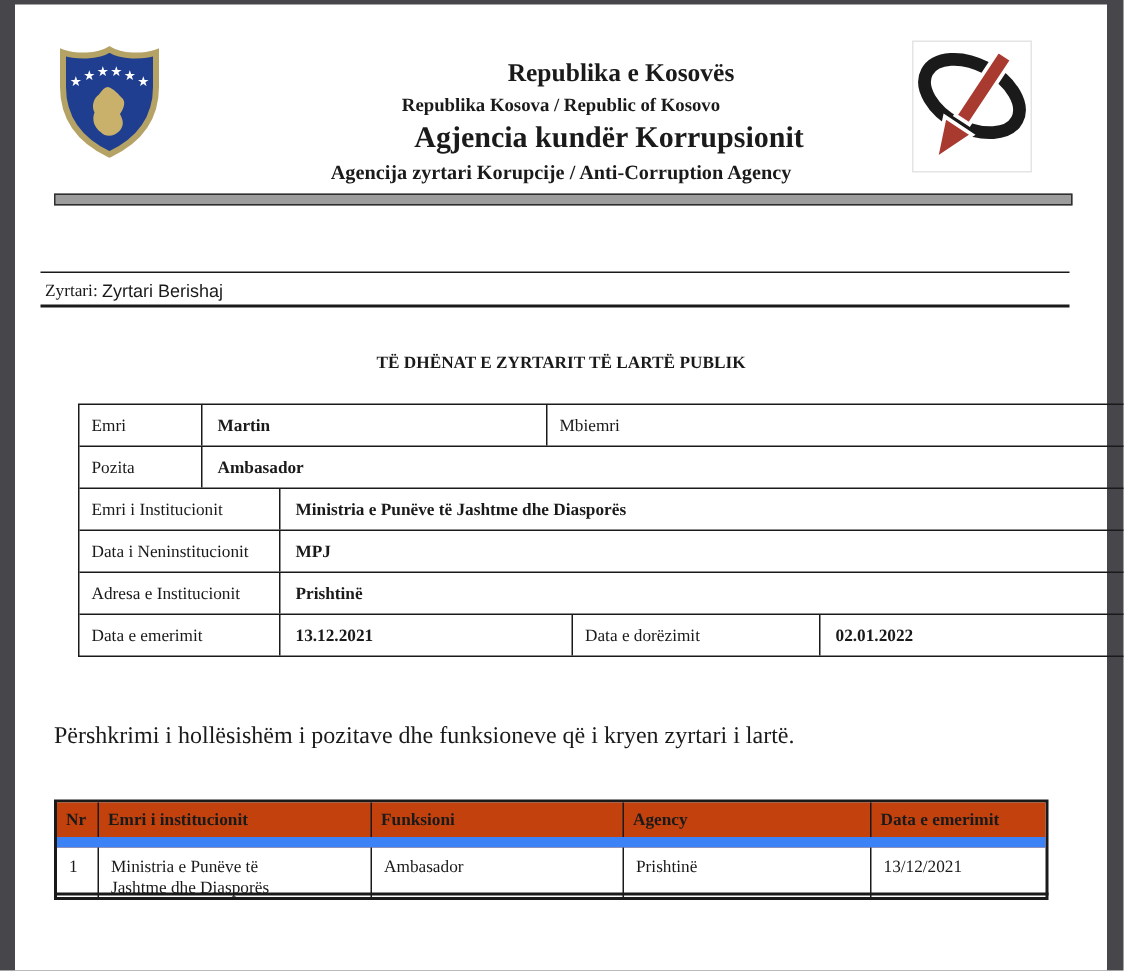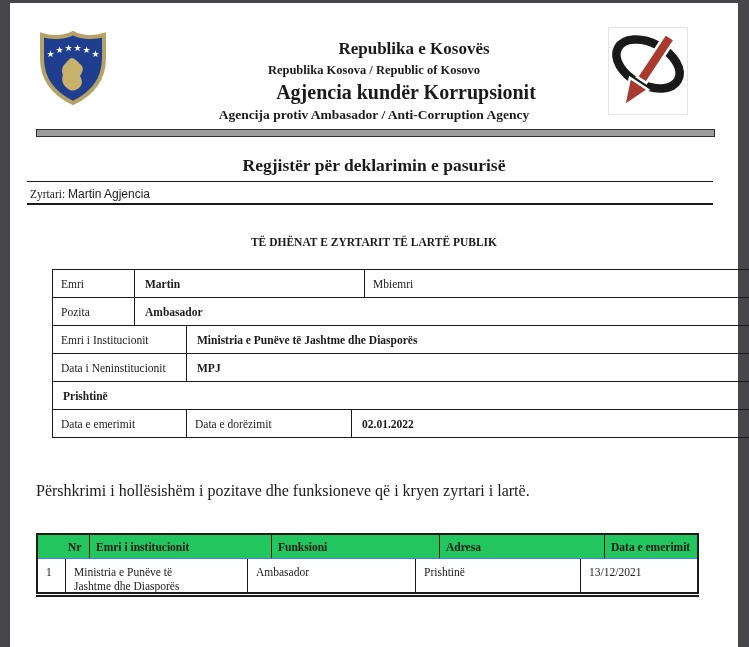--- a/index.html
+++ b/index.html
@@ -44,21 +44,21 @@
   .t1 .row:last-child { border-bottom:none; }
   .cell { border-right:1px solid #1a1a1a; display:flex; align-items:center;
           padding-left:8px; box-sizing:border-box; font-size:11.5px; overflow:hidden; white-space:nowrap; }
   .cell:last-child { border-right:none; }
   .val { font-weight:bold; padding-left:10px; }
   .w82 {width:82px;} .w114 {width:114px;} .w134 {width:134px;}
   .w195 {width:195px;} .w165 {width:165px;} .w230 {width:230px;} .fx { flex:1; }
 
   
   .t2 { left:26px; top:530px; width:663px; border:2px solid #1a1a1a; box-sizing:border-box; }
-  .t2 .hrow { display:flex; height:23px; background:#22c55e; border-bottom:1px solid #3b82f6;padding-left:24px; }
+  .t2 .hrow { display:flex; height:23px; background:#c2410c; border-bottom:7px solid #3b82f6; }
   .t2 .hrow .cell { font-weight:bold; padding-left:6px; background:transparent; }
   .t2 .brow { display:flex; height:33px; }
   .t2 .brow .cell { align-items:flex-start; padding-top:6px; white-space:normal; line-height:14px; }
   .c-nr {width:28px;} .c-inst {width:182px;} .c-fun {width:168px;} .c-adr {width:165px;}
   .inst-wrap { display:inline-block; max-width:125px; }
   .t2-underline { left:26px; top:592px; width:663px; height:2px; background:#1a1a1a; }
 
   .totals { left:0; top:600px; width:703px; display:flex; justify-content:flex-end;
             gap:34px; padding-right:16px; box-sizing:border-box; font-size:12px;margin-top:48px; }
 </style>
@@ -76,36 +76,35 @@
       <text x="39.5" y="20.5" font-size="9" fill="#ffffff" text-anchor="middle">★</text>
       <text x="48.5" y="23" font-size="9" fill="#ffffff" text-anchor="middle">★</text>
       <text x="57.5" y="27" font-size="9" fill="#ffffff" text-anchor="middle">★</text>
       <path d="M34 28 C38 29 41 33 44 36 C46 39 44 43 42 46 C44 50 45 53 42 57 C38 61 33 62 29 58 C25 55 23 50 25 45 C23 41 24 36 28 33 C30 30 32 28 34 28 Z" fill="#c9b06b"></path>
     </svg>
   </div>
 
   <div class="abs center b hdr-line1">Republika e Kosovës</div>
   <div class="abs center b hdr-line2">Republika Kosova / Republic of Kosovo</div>
   <div class="abs center b hdr-line3">Agjencia kundër Korrupsionit</div>
-  <div class="abs center b hdr-line4">Agencija protiv Ambasador / Anti-Corruption Agency</div>
+  <div class="abs center b hdr-line4">Agencija zyrtari Korupcije / Anti-Corruption Agency</div>
 
   <div class="abs logo-box">
     <svg width="78" height="86" viewBox="0 0 78 86">
       <ellipse cx="39" cy="36" rx="34" ry="21" fill="none" stroke="#1a1a1a" stroke-width="8.5" transform="rotate(28 39 36)"></ellipse>
       <path d="M56.4 6 L65.6 12 L37.2 54.9 L28 48.9 Z" fill="#a93a30" stroke="#ffffff" stroke-width="2.5"></path>
       <path d="M39.1 61.8 L20.9 49.8 L15 78 Z" fill="#a93a30" stroke="#ffffff" stroke-width="2.5"></path>
     </svg>
   </div>
 
   <div class="abs hdr-bar"></div>
 
-  <div class="abs center b doc-title">Regjistër për deklarimin e pasurisë</div>
   <div class="abs rule-thin"></div>
   <div class="abs official-label">Zyrtari:</div>
-  <div class="abs official-name">Martin Agjencia</div>
+  <div class="abs official-name">Zyrtari Berishaj</div>
   <div class="abs rule-thick"></div>
 
   <div class="abs center b sec1-heading">TË DHËNAT E ZYRTARIT TË LARTË PUBLIK</div>
 
   <div class="abs t1">
     <div class="row">
       <div class="cell w82">Emri</div>
       <div class="cell w230 val">Martin</div>
       <div class="cell w114">Mbiemri</div>
     </div>
@@ -115,37 +114,39 @@
     </div>
     <div class="row">
       <div class="cell w134">Emri i Institucionit</div>
       <div class="cell fx val">Ministria e Punëve të Jashtme dhe Diasporës</div>
     </div>
     <div class="row">
       <div class="cell w134">Data i Neninstitucionit</div>
       <div class="cell fx val">MPJ</div>
     </div>
     <div class="row">
+      <div class="cell w134">Adresa e Institucionit</div>
       <div class="cell fx val">Prishtinë</div>
     </div>
     <div class="row">
       <div class="cell w134">Data e emerimit</div>
+      <div class="cell w195 val">13.12.2021</div>
       <div class="cell w165">Data e dorëzimit</div>
       <div class="cell fx val">02.01.2022</div>
     </div>
   </div>
 
   <div class="abs sec2-desc">Përshkrimi i hollësishëm i pozitave dhe funksioneve që i kryen zyrtari i lartë.</div>
 
   <div class="abs t2">
     <div class="hrow">
       <div class="cell c-nr">Nr</div>
       <div class="cell c-inst">Emri i institucionit</div>
       <div class="cell c-fun">Funksioni</div>
-      <div class="cell c-adr">Adresa</div>
+      <div class="cell c-adr">Agency</div>
       <div class="cell fx">Data e emerimit</div>
     </div>
     <div class="brow">
       <div class="cell c-nr">1</div>
       <div class="cell c-inst">
           <span class="inst-wrap">Ministria e Punëve të Jashtme dhe Diasporës</span>
         </div>
       <div class="cell c-fun">Ambasador</div>
       <div class="cell c-adr">Prishtinë</div>
       <div class="cell fx">13/12/2021</div>

